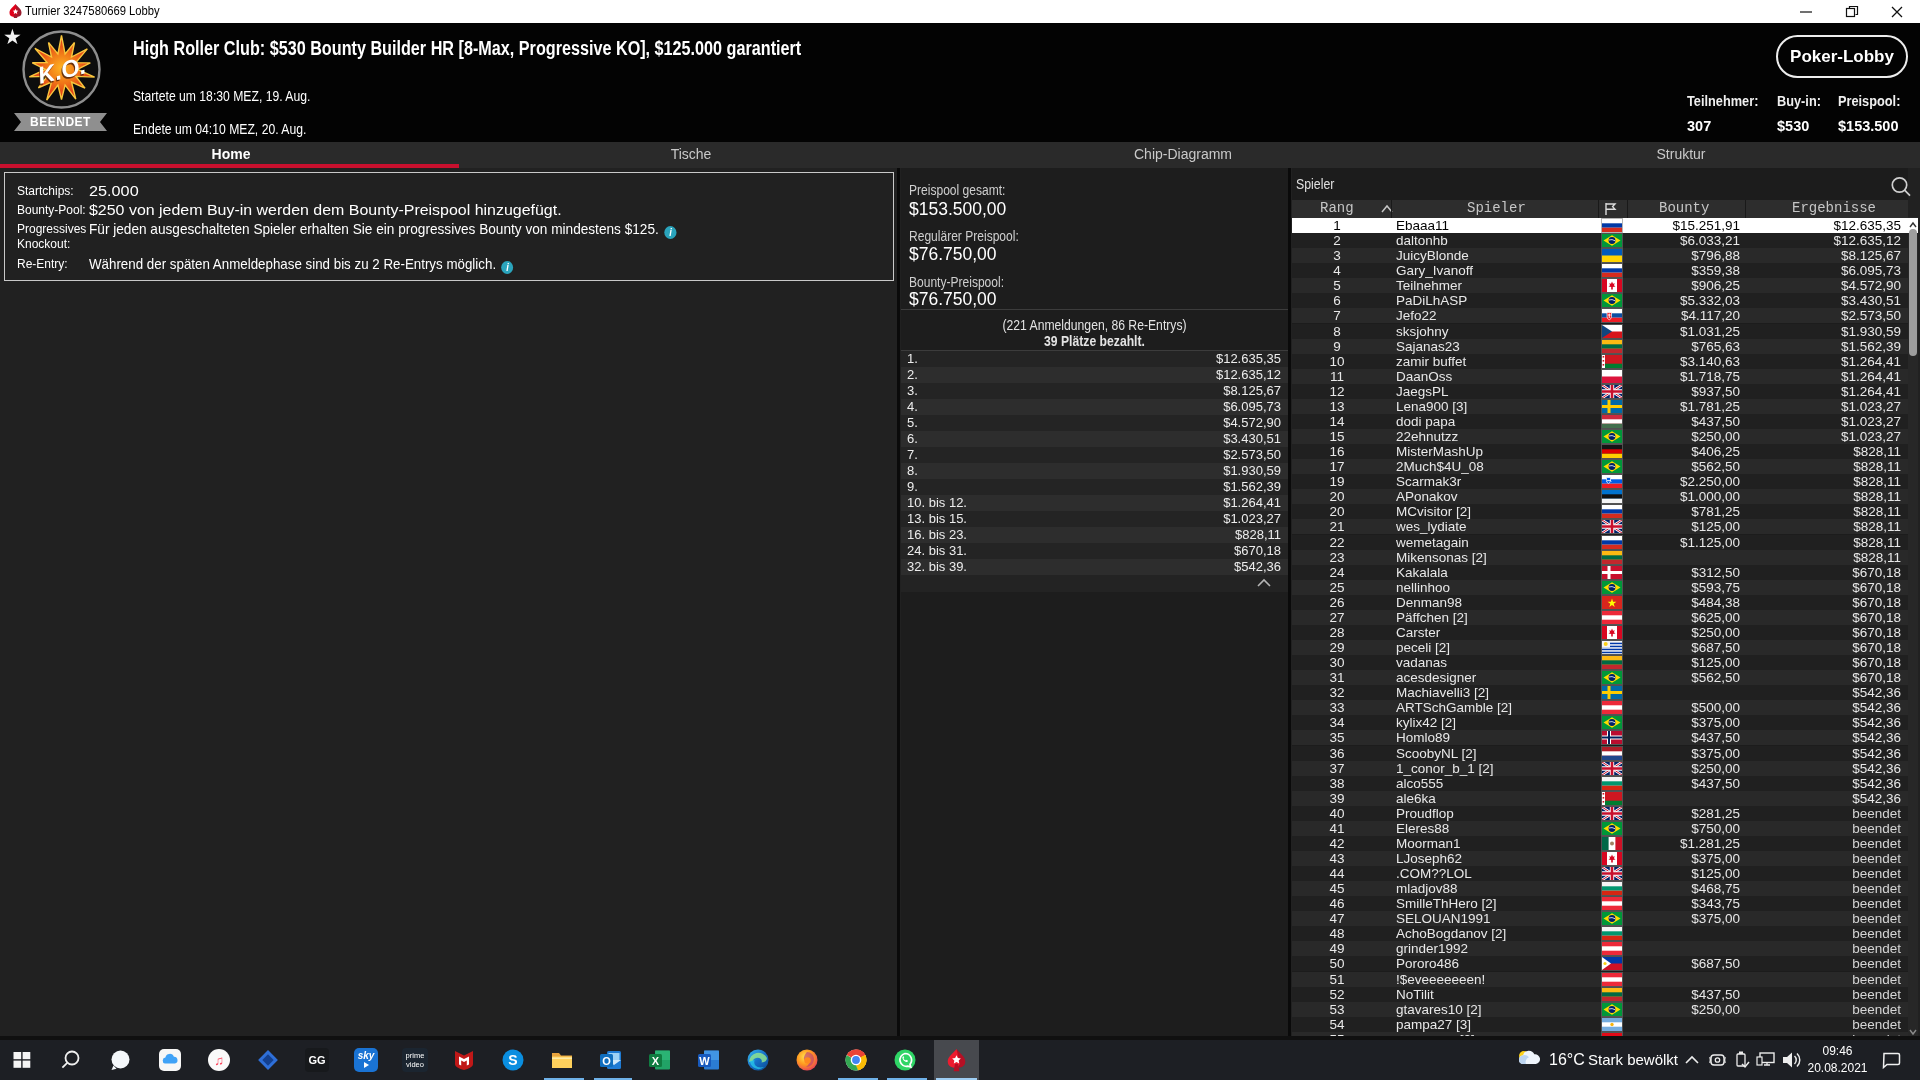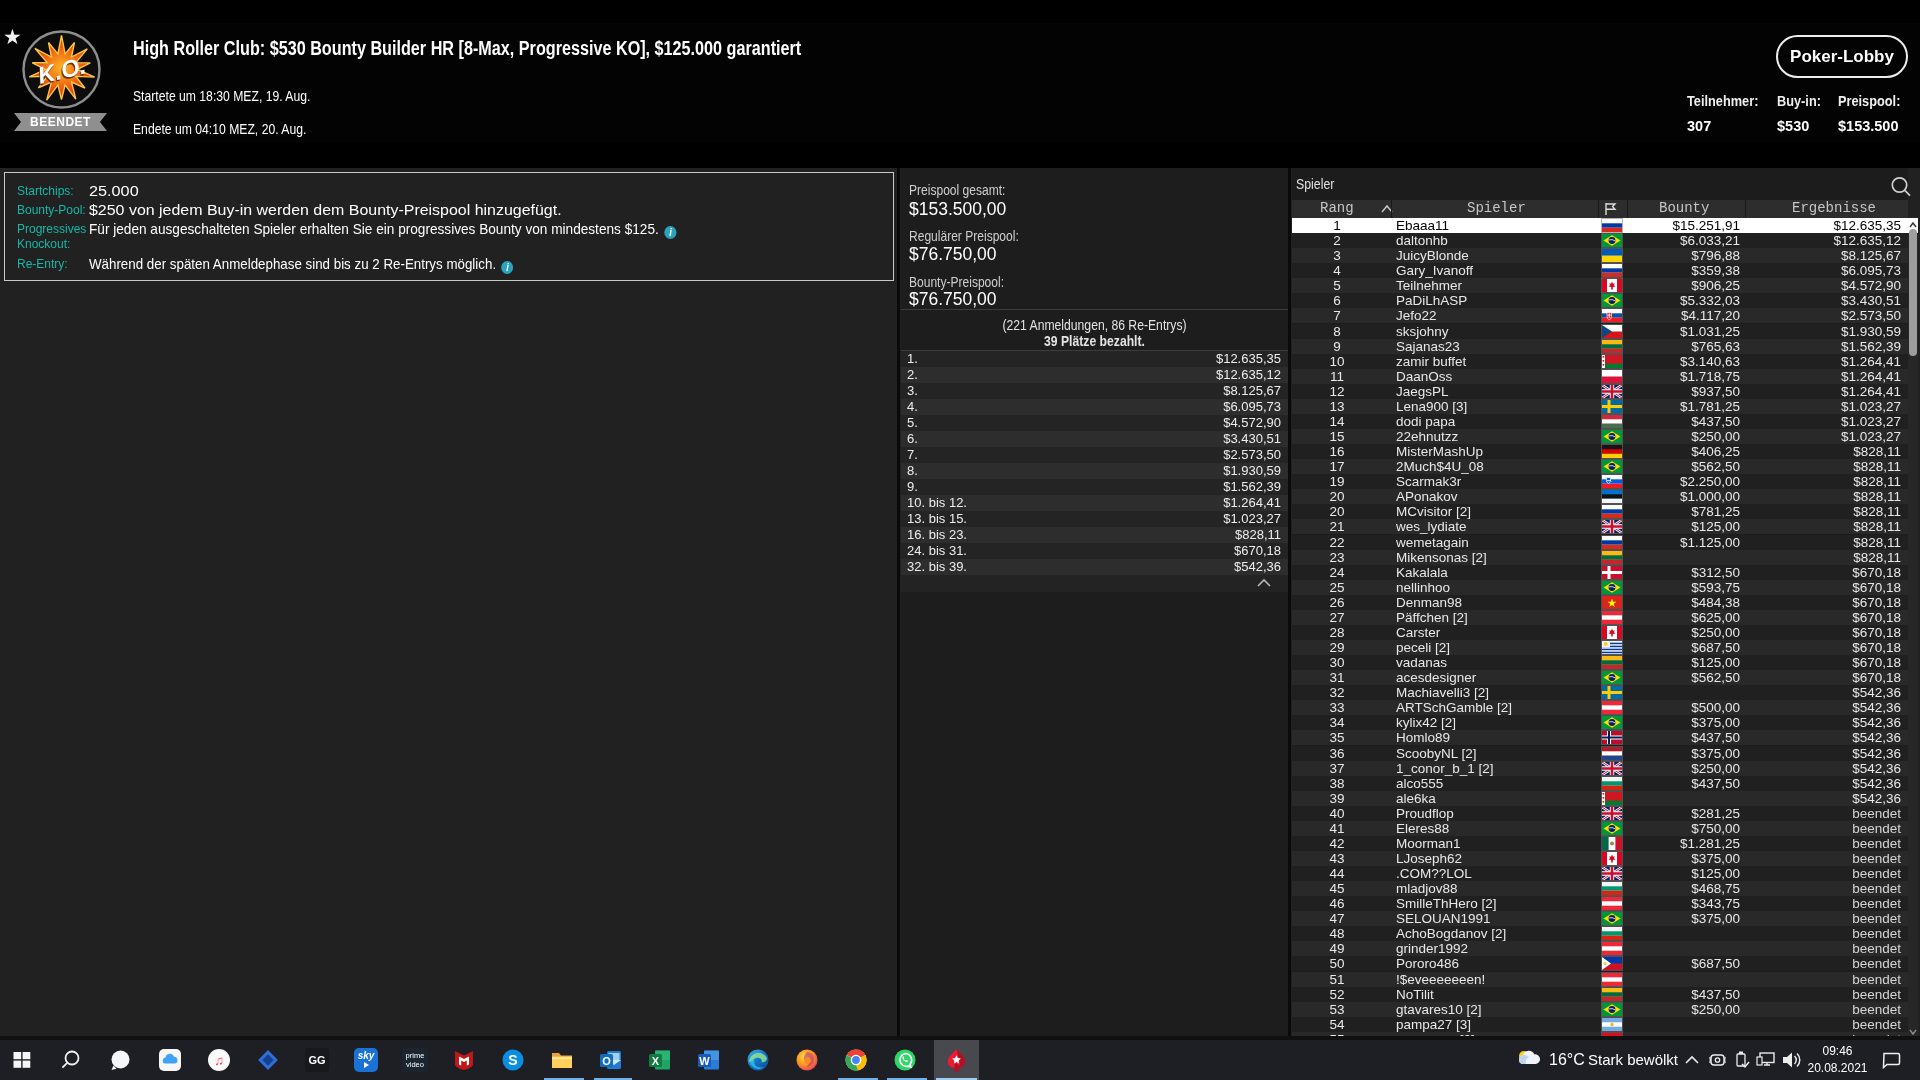--- a/index.html
+++ b/index.html
@@ -27,21 +27,21 @@
 #tabs{position:absolute;left:0;top:142px;width:1920px;height:26px;background:#2a2a2a;}
 .tab{position:absolute;top:4px;font-size:14px;color:#c9c9c9;transform:translateX(-50%);}
 #tabhome{font-weight:bold;color:#fff;}
 #redline{position:absolute;left:0;top:22px;width:459px;height:4px;background:#c8102e;}
 
 #content{position:absolute;left:0;top:168px;width:1920px;height:868px;background:#212121;}
 #botedge{position:absolute;left:0;top:868px;width:1920px;height:4px;background:#101010;}
 .vsep{position:absolute;top:0;height:868px;width:3px;background:#0a0a0a;}
 
 #infobox{position:absolute;left:4px;top:4px;width:890px;height:109px;border:1px solid #c9c9c9;}
-.ilab{position:absolute;left:12px;font-size:12px;color:#14b8a6;}
+.ilab{position:absolute;left:12px;font-size:12px;color:#ffffff;}
 .ival{position:absolute;left:84px;font-size:14.5px;color:#fff;}
 .info{display:inline-block;width:13px;height:13px;border-radius:50%;background:#2aa4bc;color:#fff;
  font-size:10px;font-weight:bold;text-align:center;line-height:13px;vertical-align:-2px;margin-left:6px;font-style:italic;}
 
 #midpanel{position:absolute;left:901px;top:0;width:387px;height:868px;background:#1d1d1d;}
 .mlab{position:absolute;left:8px;font-size:14px;color:#cfcfcf;transform:scaleX(.86);transform-origin:0 0;white-space:nowrap;}
 .mval{position:absolute;left:8px;font-size:17.5px;color:#fff;}
 .msep{position:absolute;left:0;width:387px;height:1px;background:#3c3c3c;}
 .mcent{position:absolute;left:0;width:387px;text-align:center;font-size:14px;color:#e3e3e3;transform:scaleX(.87);}
 .payrow{position:absolute;left:0;width:387px;height:16px;font-size:13px;color:#ededed;line-height:16px;}
@@ -76,20 +76,39 @@
 #taskbar{position:absolute;left:0;top:1040px;width:1920px;height:40px;background:#1d1f24;}
 .tbi{position:absolute;top:8px;width:24px;height:24px;}
 .runline{position:absolute;top:37.5px;height:2.5px;background:#6fb1e8;}
 #pstile{position:absolute;left:934px;top:0px;width:45px;height:40px;background:#47494e;}
 .trayico{position:absolute;color:#fff;}
 #clock{position:absolute;left:1800px;top:3px;width:75px;text-align:center;font-size:12px;color:#fff;line-height:16.5px;}
 </style></head>
 <body>
 <div id="root">
 
+<div id="titlebar">
+ <svg class="abs" style="left:7px;top:3px" width="17" height="17" viewBox="0 0 17 17">
+   <path d="M8.5 1 C10.5 4 14.5 6 14.5 9.5 A4.3 4.3 0 0 1 6.2 11.2 L8.5 1" fill="#9b1c2e"></path>
+   <path d="M8.5 1 C6.5 4 2.5 6 2.5 9.5 A4.3 4.3 0 0 0 10.8 11.2 L8.5 1" fill="#e2001a"></path>
+   <path d="M7.6 11 h1.8 l0.9 4 h-3.6 Z" fill="#9b1c2e"></path>
+   <path d="M8.5 5.7 l0.85 1.7 1.9 0.27 -1.37 1.33 0.32 1.9 -1.7 -0.9 -1.7 0.9 0.32 -1.9 -1.37 -1.33 1.9 -0.27 Z" fill="#fff"></path>
+ </svg>
+ <div class="tt">Turnier 3247580669 Lobby</div>
+ <svg class="wbtn" style="left:1783px" width="45" height="23">
+        <line x1="17" y1="12" x2="29" y2="12" stroke="#111" stroke-width="1.2"></line>
+      </svg>
+ <svg class="wbtn" style="left:1829px" width="45" height="23">
+        <rect x="17.5" y="8.5" width="8" height="8" fill="none" stroke="#111" stroke-width="1.2"></rect>
+        <path d="M20.5 8.5 v-2 h8 v8 h-2" fill="none" stroke="#111" stroke-width="1.2"></path>
+      </svg>
+ <svg class="wbtn" style="left:1875px" width="45" height="23">
+        <path d="M17 7 L27 17 M27 7 L17 17" stroke="#111" stroke-width="1.3"></path>
+      </svg>
+</div>
 
 <div id="header">
  <div id="fav">★</div>
  <svg class="abs" style="left:22px;top:7px" width="79" height="79" viewBox="0 0 79 79">
   <defs>
    <radialGradient id="burst" cx="50%" cy="50%" r="60%">
      <stop offset="0%" stop-color="#ffb521"></stop>
             <stop offset="38%" stop-color="#f07818"></stop>
             <stop offset="75%" stop-color="#e03616"></stop>
             <stop offset="100%" stop-color="#d42313"></stop>
@@ -114,20 +133,27 @@
  <div class="hcol" style="left:1777px">
         <div class="hlab">Buy-in:</div>
         <div class="hval">$530</div>
       </div>
  <div class="hcol" style="left:1838px">
         <div class="hlab">Preispool:</div>
         <div class="hval">$153.500</div>
       </div>
 </div>
 
+<div id="tabs">
+ <div class="tab" id="tabhome" style="left:231px">Home</div>
+ <div class="tab" style="left:691px">Tische</div>
+ <div class="tab" style="left:1183px">Chip-Diagramm</div>
+ <div class="tab" style="left:1681px">Struktur</div>
+ <div id="redline"></div>
+</div>
 
 <div id="content">
  <div class="vsep" style="left:897px"></div>
  <div class="vsep" style="left:1288px"></div>
 
  <div id="infobox">
   <div class="ilab" style="top:11px">Startchips:</div>
         <div class="ival" style="top:10px;transform:scaleX(1.12);transform-origin:0 0">25.000</div>
   <div class="ilab" style="top:30px">Bounty-Pool:</div>
         <div class="ival" style="top:29px;transform:scaleX(1.10);transform-origin:0 0">$250 von jedem Buy-in werden dem Bounty-Preispool hinzugefügt.</div>

